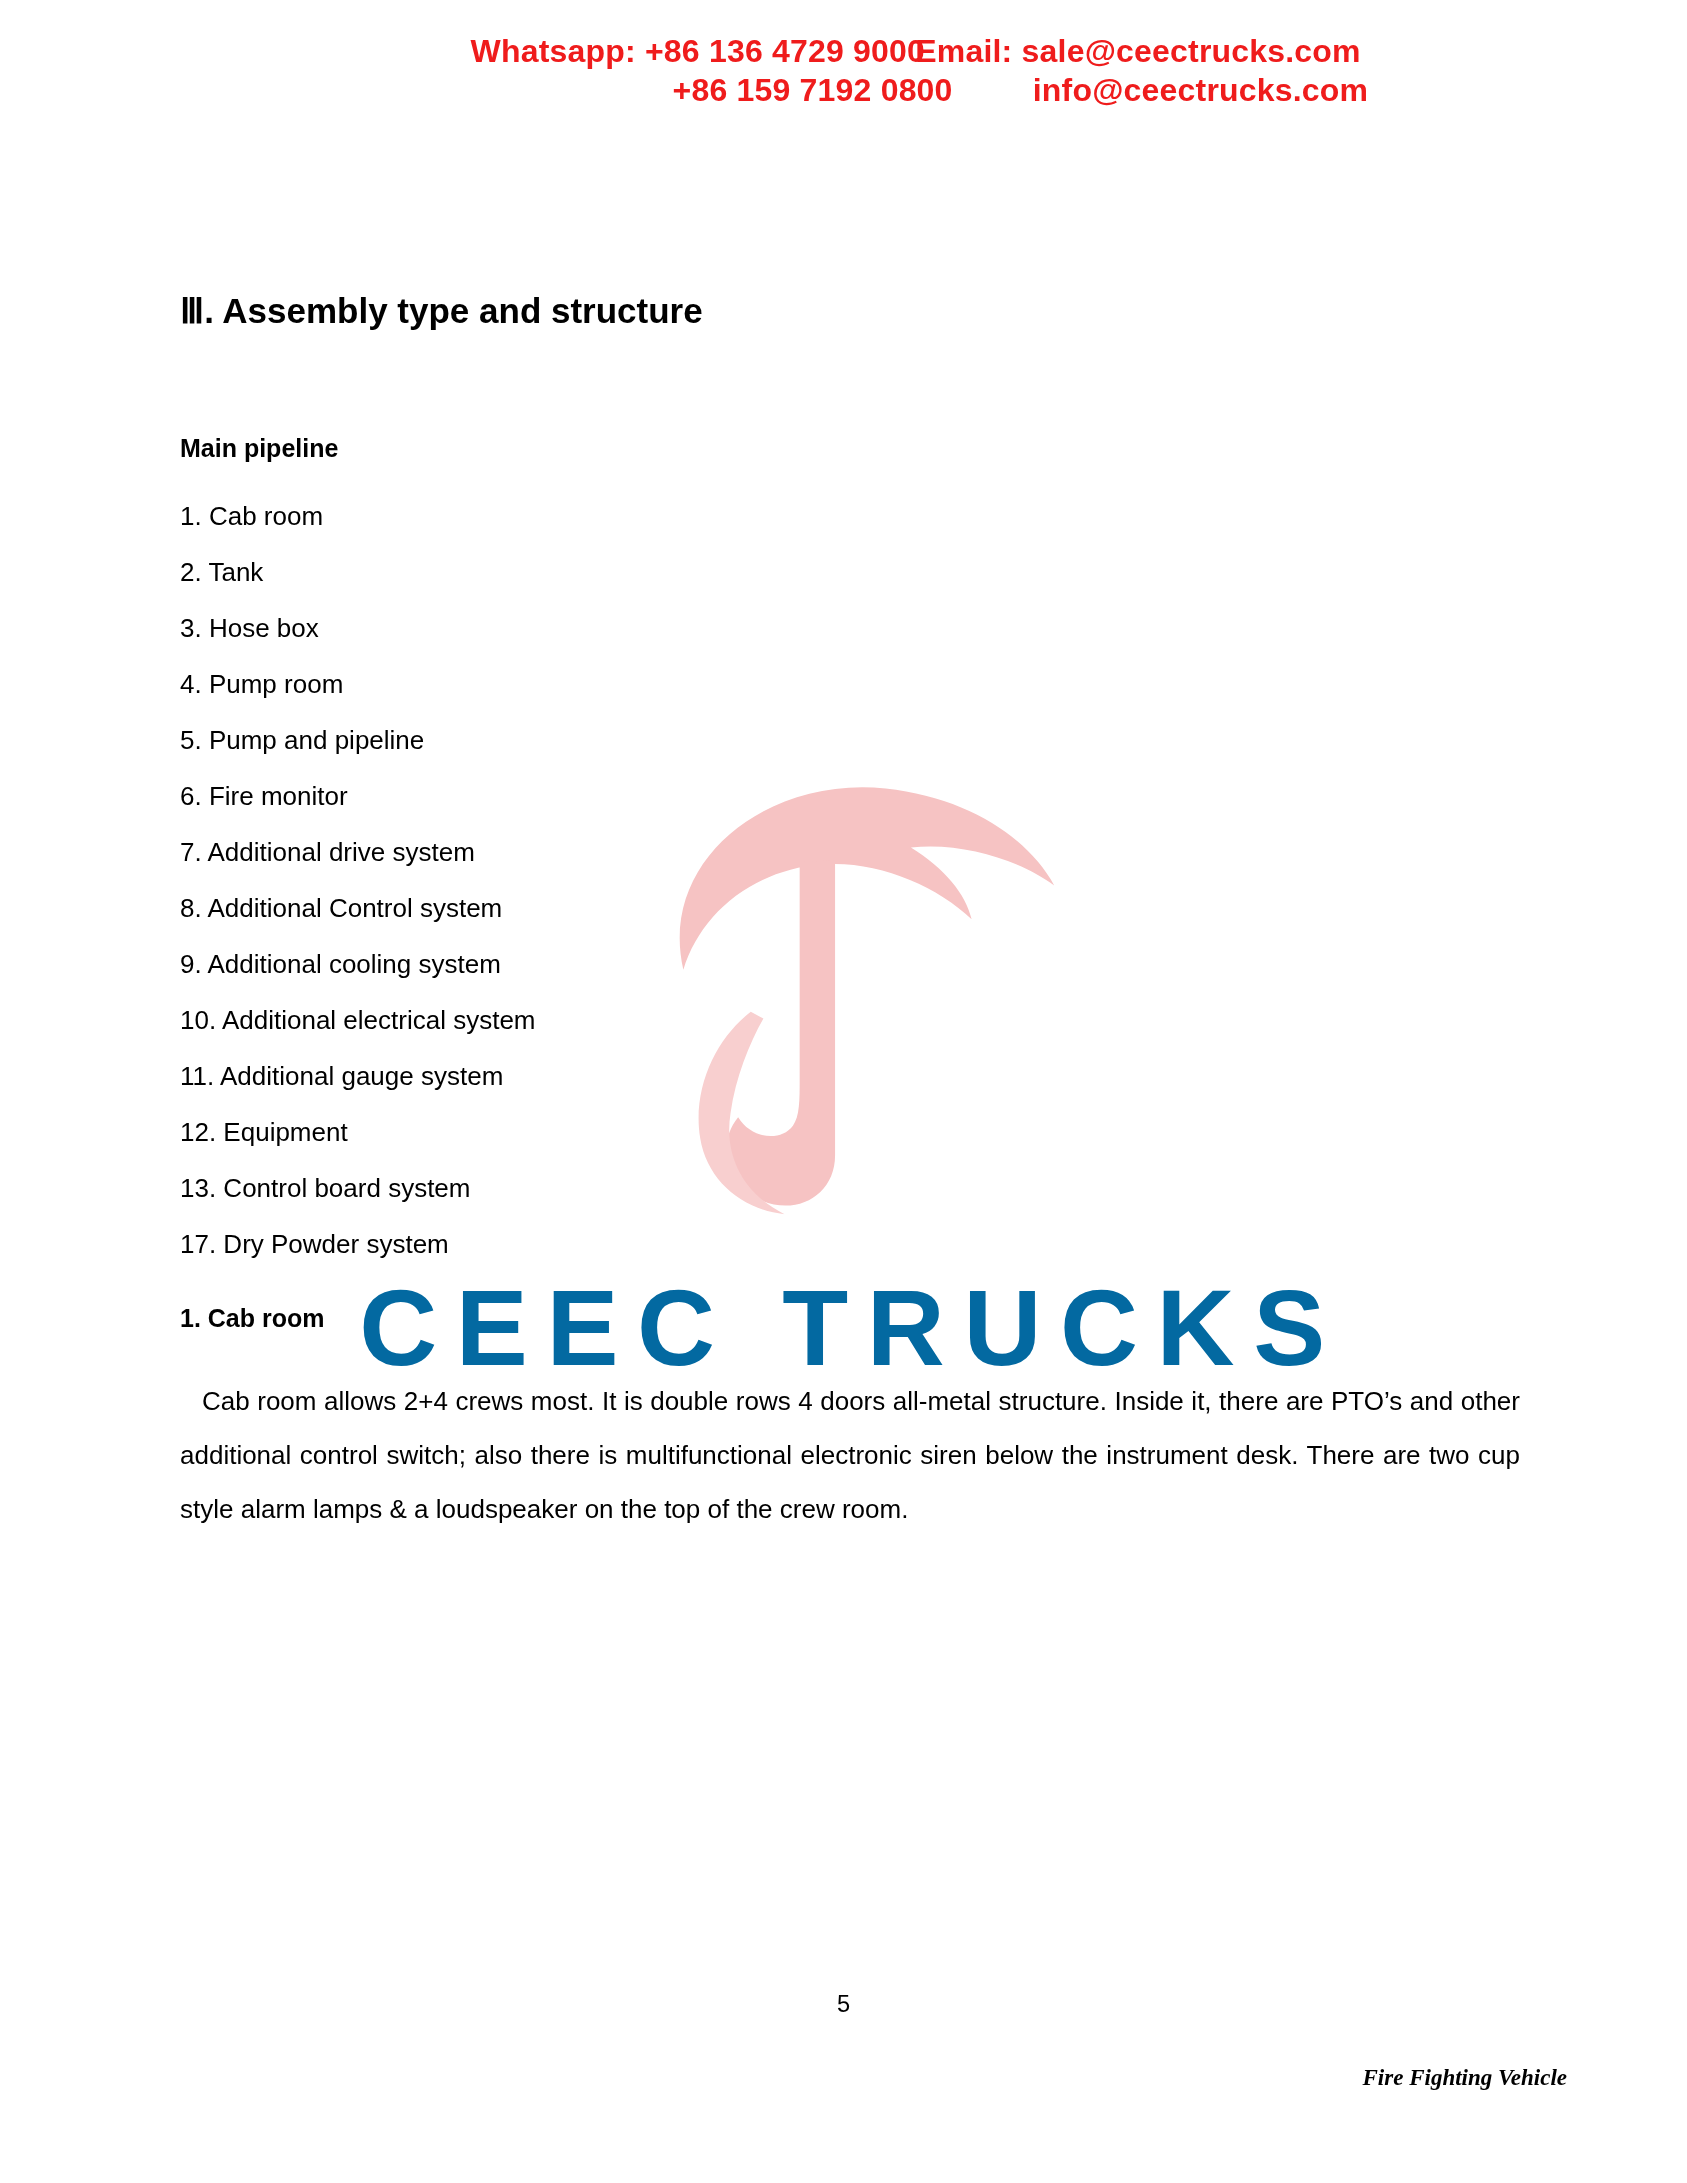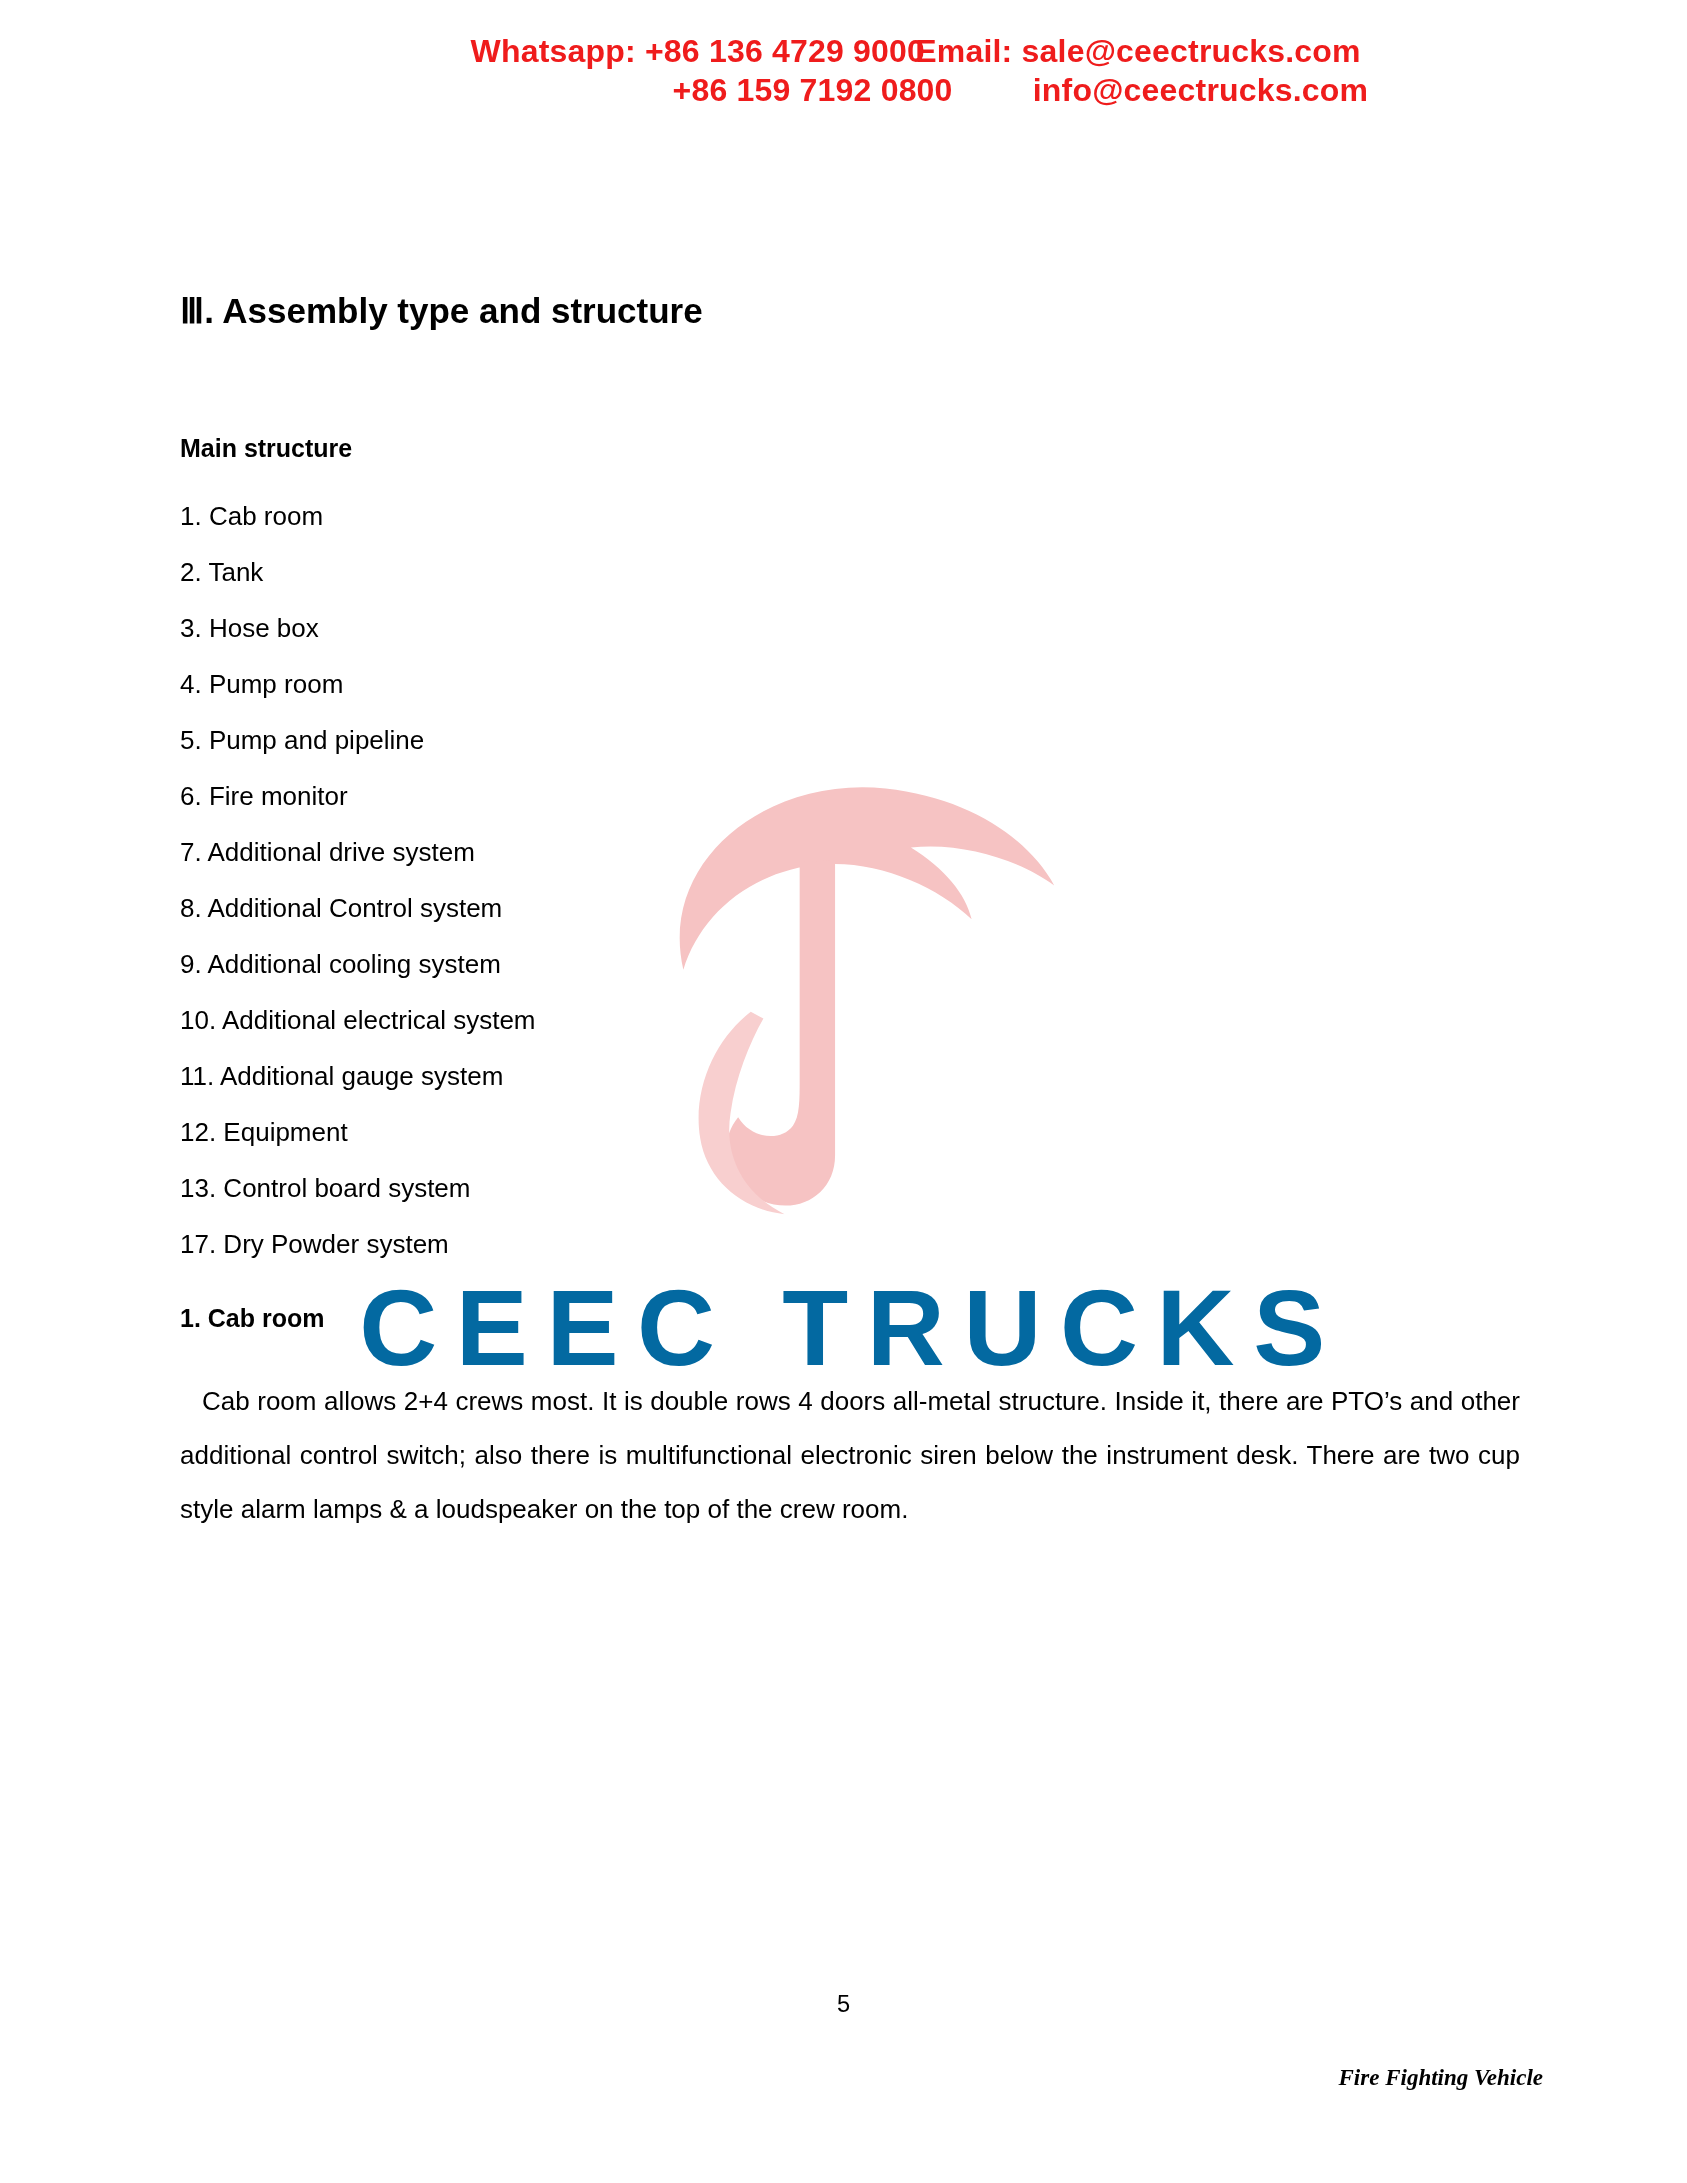--- a/index.html
+++ b/index.html
@@ -149,21 +149,21 @@
     left: 0;
     top: 1991px;
     width: 1687px;
     text-align: center;
     font-size: 23.6px;
     font-family: "Liberation Sans", sans-serif;
   }
 
   .footer-note {
     position: absolute;
-    right: 144px;
+    right: 120px;
     top: 2065px;
     font-size: 23px;
     font-style: italic;
     font-weight: bold;
     font-family: "Liberation Serif", serif;
     margin-left: 43px;
   }
 </style>
 </head>
 <body>
@@ -185,21 +185,21 @@
     <path d="M120 250 C 90 120, 220 20, 360 35 C 460 46, 530 95, 560 150 C 520 120, 450 98, 390 105 C 430 130, 455 160, 462 190 C 420 150, 350 120, 285 125 C 200 132, 140 185, 120 250 Z" fill="#f6c3c3"></path>
     <path d="M300 120 C 300 260, 300 400, 300 470 C 300 520, 250 545, 205 520 C 170 500, 160 455, 185 425 C 200 450, 235 455, 250 435 C 258 424, 258 405, 258 380 C 258 290, 258 200, 258 122 Z" fill="#f6c3c3"></path>
     <path d="M200 300 C 160 330, 130 390, 140 450 C 148 500, 190 535, 240 540 C 190 515, 168 470, 176 420 C 182 378, 198 338, 215 308 Z" fill="#f8cfcf"></path>
   </svg>
   <div class="wm-text">CEEC TRUCKS</div>
 
   <div class="content">
 
     <h1 class="doc-title">Ⅲ. Assembly type and structure</h1>
 
-    <div class="section-head" id="main-structure-head">Main structure</div>
+    <div class="section-head" id="main-structure-head">Main pipeline</div>
 
     <div class="list">
       <div class="item">1. Cab room</div>
       <div class="item">2. Tank</div>
       <div class="item">3. Hose box</div>
       <div class="item">4. Pump room</div>
       <div class="item">5. Pump and pipeline</div>
       <div class="item">6. Fire monitor</div>
       <div class="item">7. Additional drive system</div>
       <div class="item">8. Additional Control system</div>

